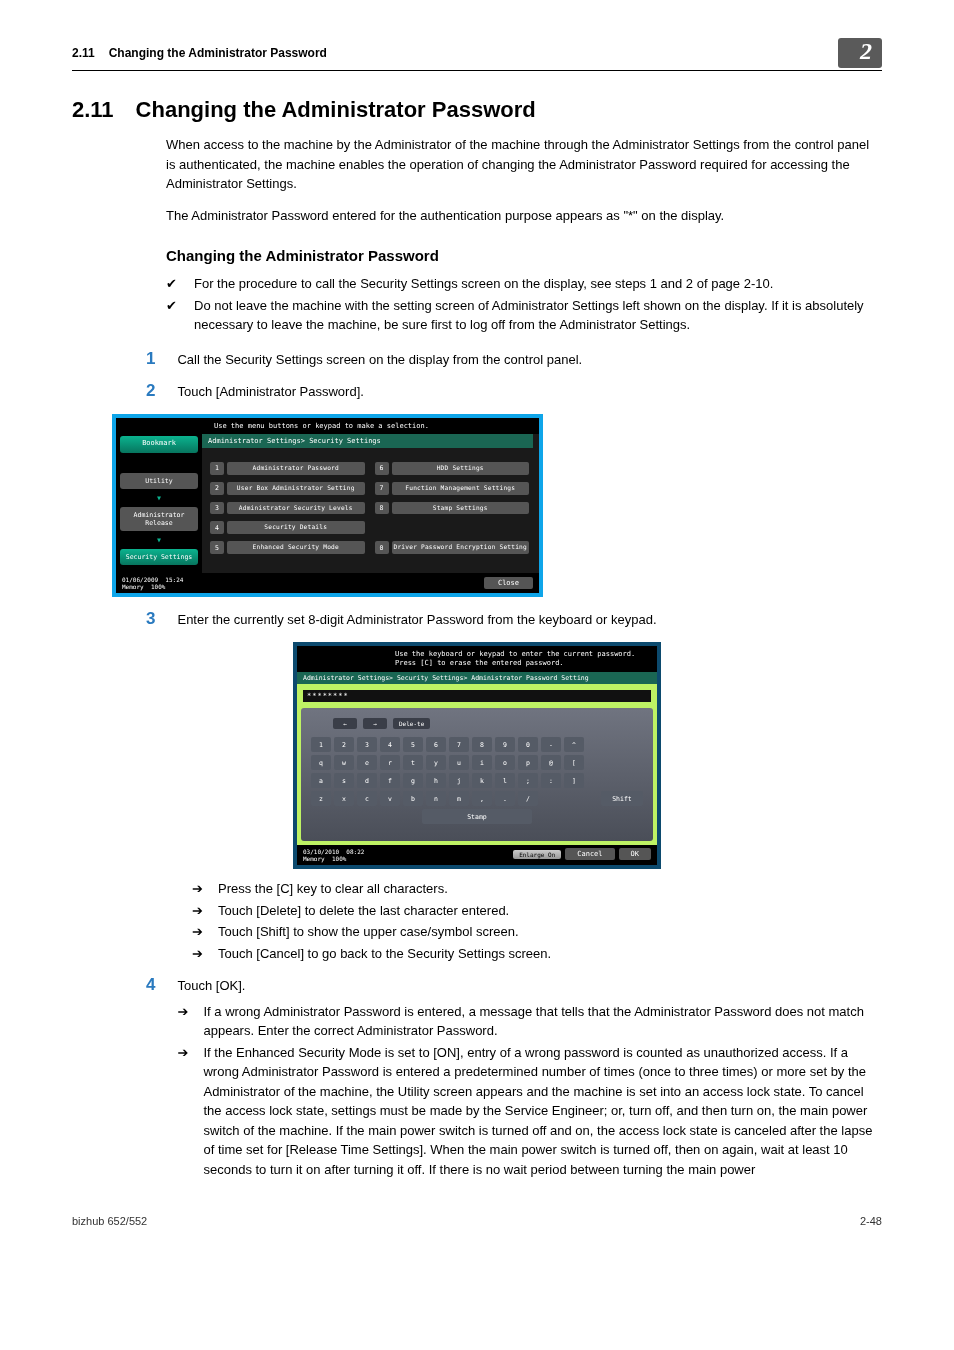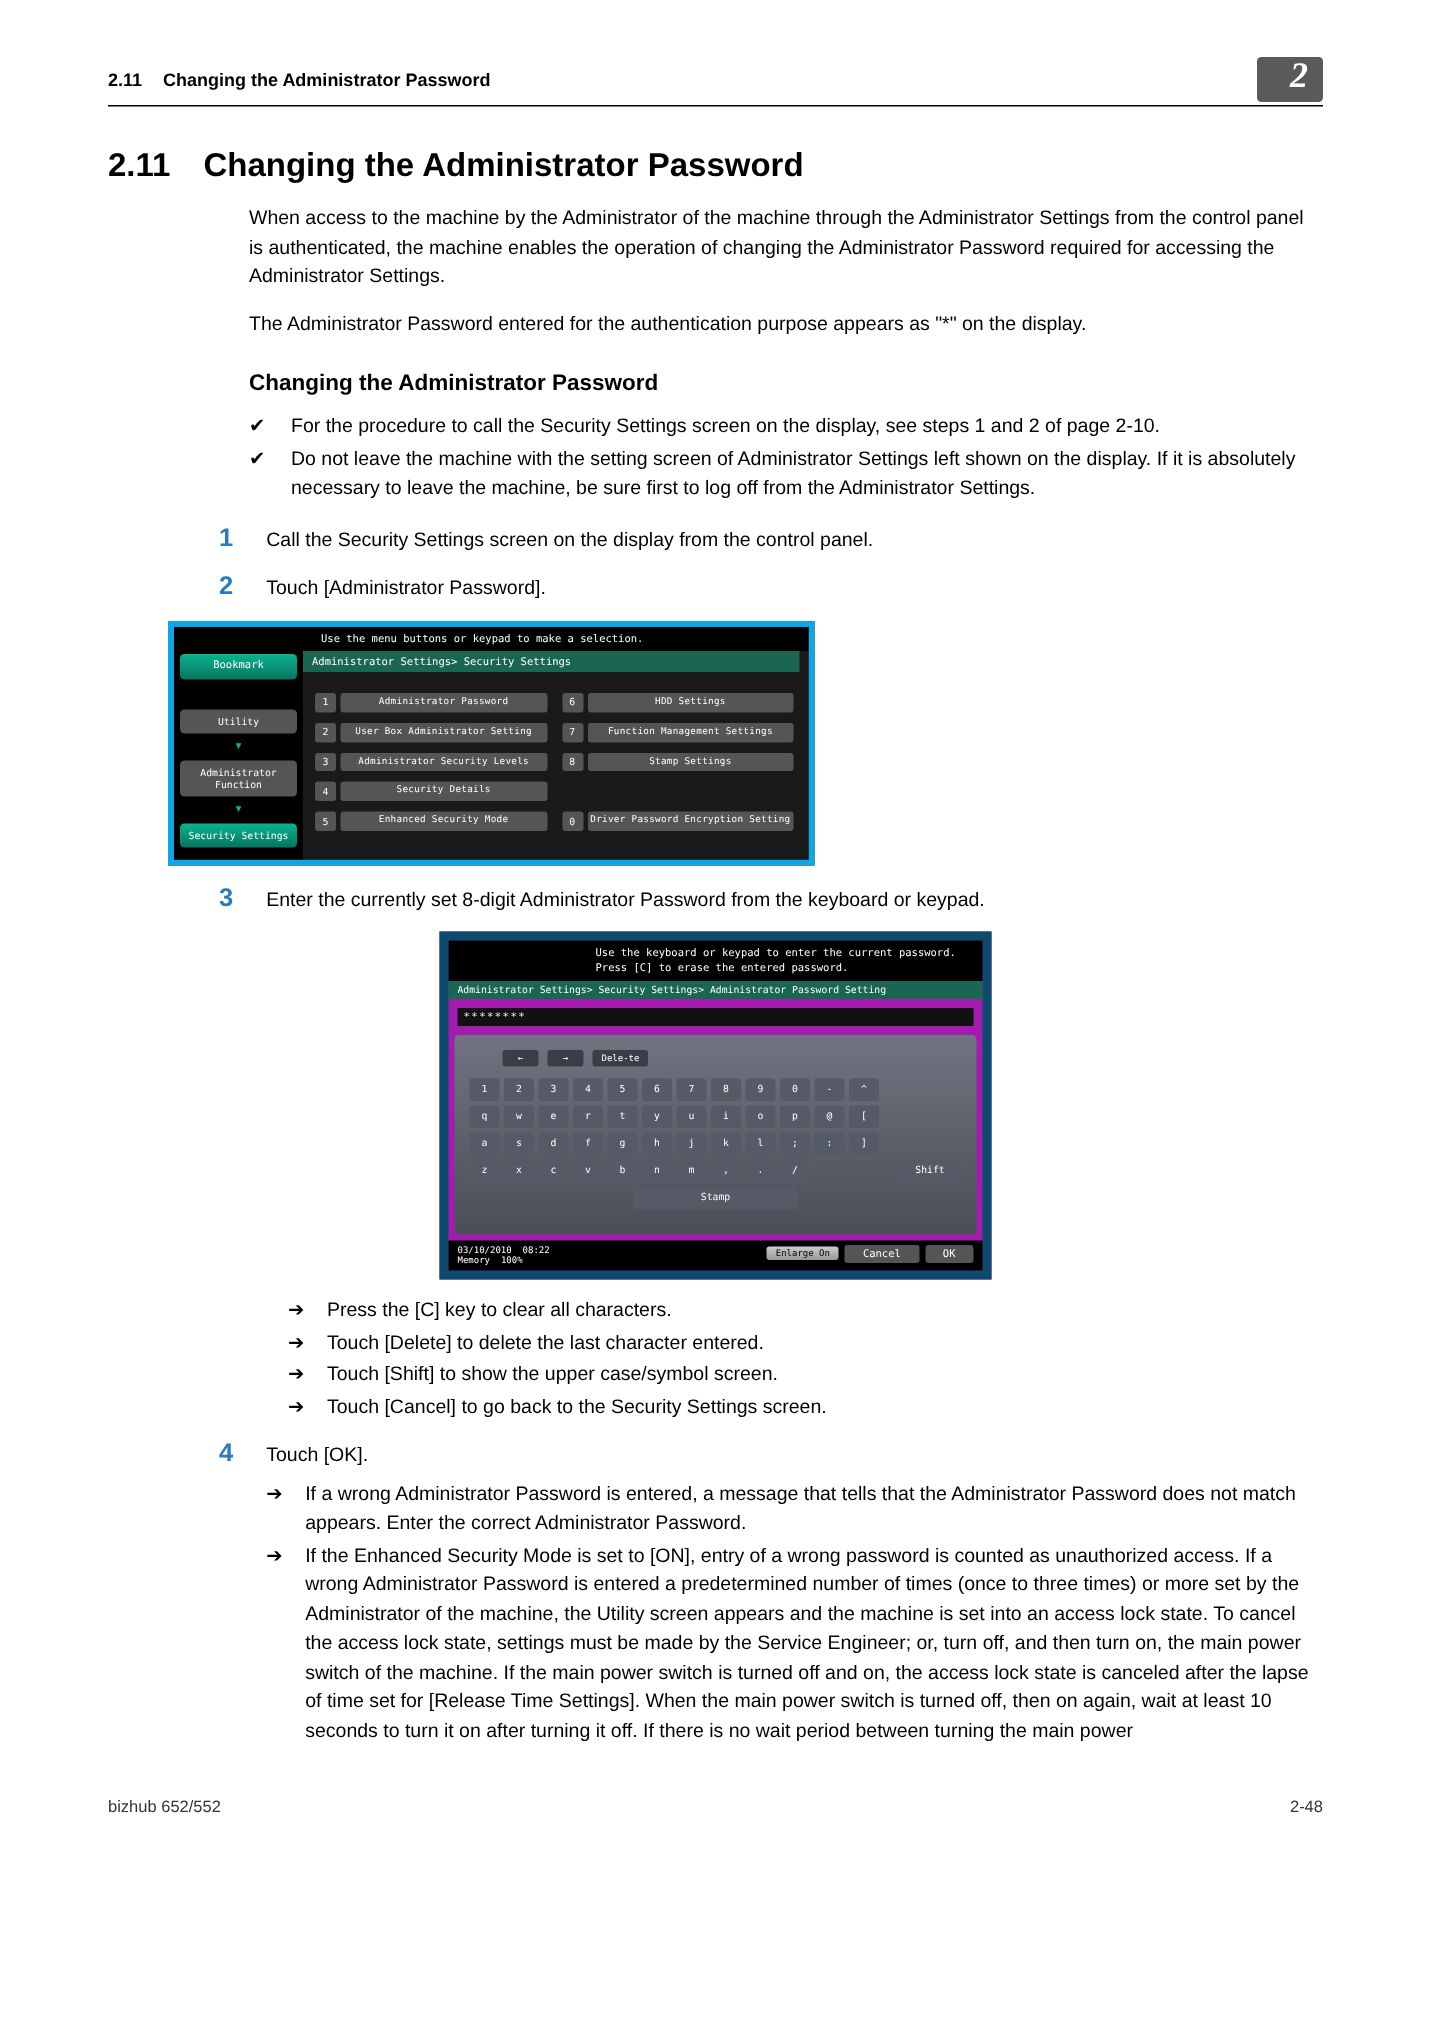--- a/index.html
+++ b/index.html
@@ -39,21 +39,21 @@
   .menu-grid { padding: 0 4px 12px 8px; display:block; }
   .menu-row { display:flex; gap:10px; margin-bottom:7px; }
   .menu-col { display:flex; align-items:stretch; gap:3px; flex:1; }
   .menu-num { width:14px; background:#555; border-radius:2px; display:flex; align-items:center; justify-content:center; font-size:6.5px; }
   .menu-btn { flex:1; background:#555; border-radius:2px; display:flex; align-items:center; justify-content:center; padding:3px 2px; font-size:6.2px; text-align:center; line-height:1.1; letter-spacing:0.2px; white-space:nowrap; overflow:hidden; }
   .shot-footer { display:flex; justify-content:space-between; align-items:center; padding:3px 6px; background:#000; }
   .foot-left { font-size:6px; line-height:1.2; }
   .close-btn { background:#555; border-radius:2px; padding:2px 14px; font-size:7px; }
 
   
-  .shot2 { width: 368px; background:#a21caf; font-family:'Lucida Console', Monaco, monospace; color:#fff; font-size:7px; border:6px solid #0c4a6e; }
+  .shot2 { width: 368px; background:#bef264; font-family:'Lucida Console', Monaco, monospace; color:#fff; font-size:7px; border:4px solid #0c4a6e; }
   .shot2-hdr { background:#000; padding:4px 6px 4px 98px; line-height:1.3; }
   .crumb2 { background:#1a6653; padding:2px 6px; font-size:6.5px; }
   .pwfield { margin:6px; background:#111; height:12px; padding:2px 4px; letter-spacing:1px; }
   .kbd-wrap { padding:6px 10px 14px 10px; background:linear-gradient(#707480,#4a4e58); margin:4px; border-radius:3px; }
   .kbd-toprow { display:flex; gap:6px; margin:4px 0 8px 22px; }
   .mini { background:#3a3e48; border-radius:2px; padding:2px 6px; font-size:6px; display:flex; align-items:center; justify-content:center; min-width:24px; }
   .kbd-row { display:flex; gap:3px; margin-bottom:3px; }
   .key { background:#555b66; border-radius:2px; width:20px; height:15px; display:flex; align-items:center; justify-content:center; font-size:6.5px; }
   .key.shift { width:42px; background:#555b66; margin-left:auto; }
   .key.space { width:110px; margin:0 auto; }
@@ -110,21 +110,21 @@
   </div>
 
   <div class="shot shot1">
     <div class="shot-hdr">Use the menu buttons or keypad to make a selection.</div>
     <div class="shot1-body">
       <div class="shot1-side">
         <div class="bookmark">Bookmark</div>
         <div style="height:8px"></div>
         <div class="side-btn">Utility</div>
         <div class="side-arrow">▾</div>
-        <div class="side-btn">Administrator Function</div>
+        <div class="side-btn">Administrator Release</div>
         <div class="side-arrow">▾</div>
         <div class="side-btn sel">Security Settings</div>
       </div>
       <div class="shot1-main">
         <div class="crumb">Administrator Settings&gt; Security Settings</div>
         <div class="menu-grid">
           <div class="menu-row">
             <div class="menu-col">
                 <div class="menu-num">1</div>
                 <div class="menu-btn">Administrator Password</div>
@@ -169,20 +169,27 @@
                 <div class="menu-num">5</div>
                 <div class="menu-btn">Enhanced Security Mode</div>
               </div>
             <div class="menu-col">
                 <div class="menu-num">0</div>
                 <div class="menu-btn">Driver Password Encryption Setting</div>
               </div>
           </div>
         </div>
       </div>
+    </div>
+    <div class="shot-footer">
+      <div class="foot-left">
+        <span>01/06/2009</span>&nbsp;&nbsp;<span>15:24</span><br>
+        <span>Memory</span>&nbsp;&nbsp;<span>100%</span>
+      </div>
+      <div class="close-btn">Close</div>
     </div>
   </div>
 
   <div class="numstep">
     <div class="num">3</div>
     <div class="txt">Enter the currently set 8-digit Administrator Password from the keyboard or keypad.</div>
   </div>
 
   <div class="shot shot2">
     <div class="shot2-hdr">

